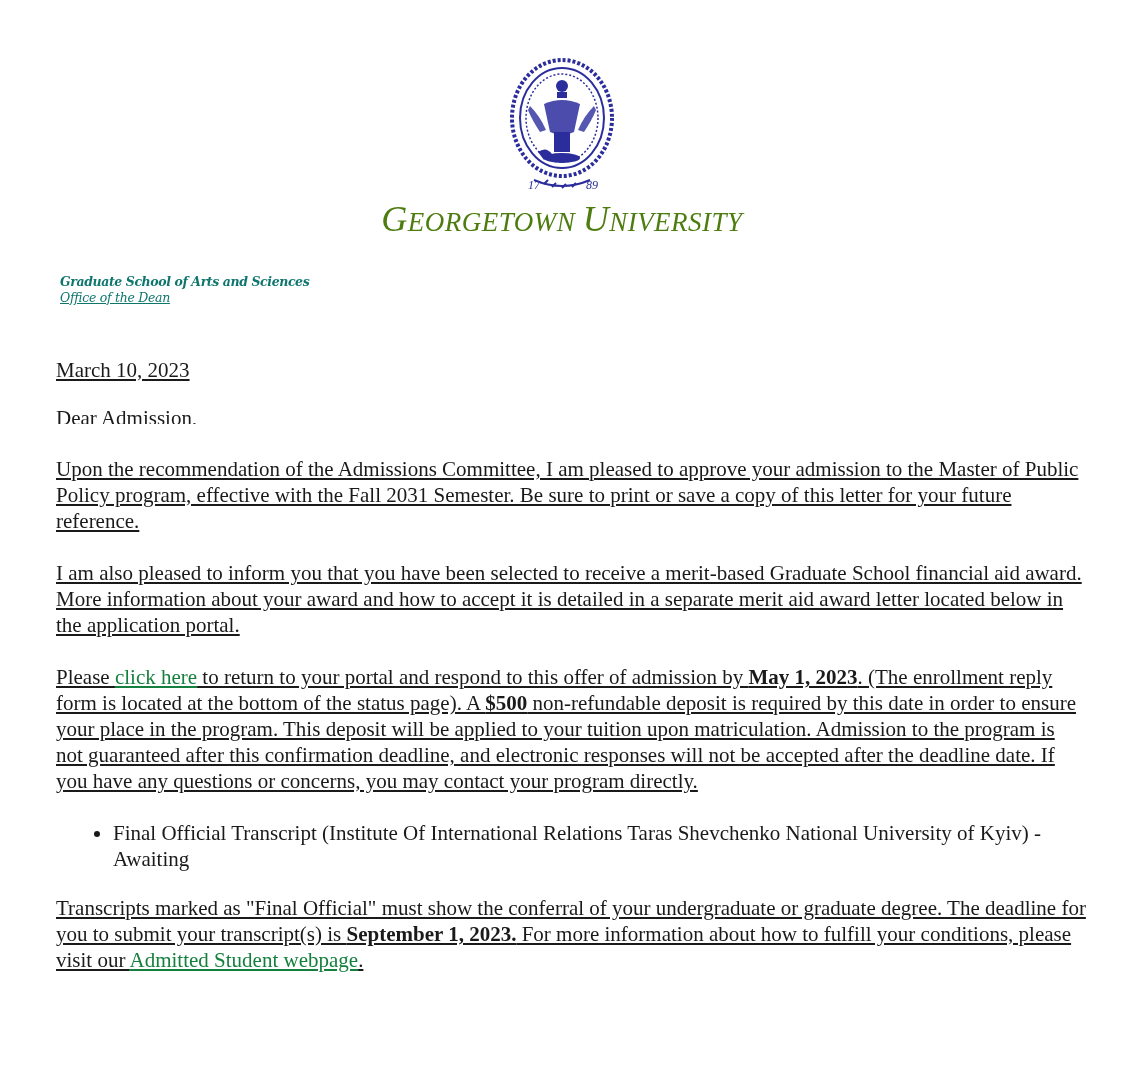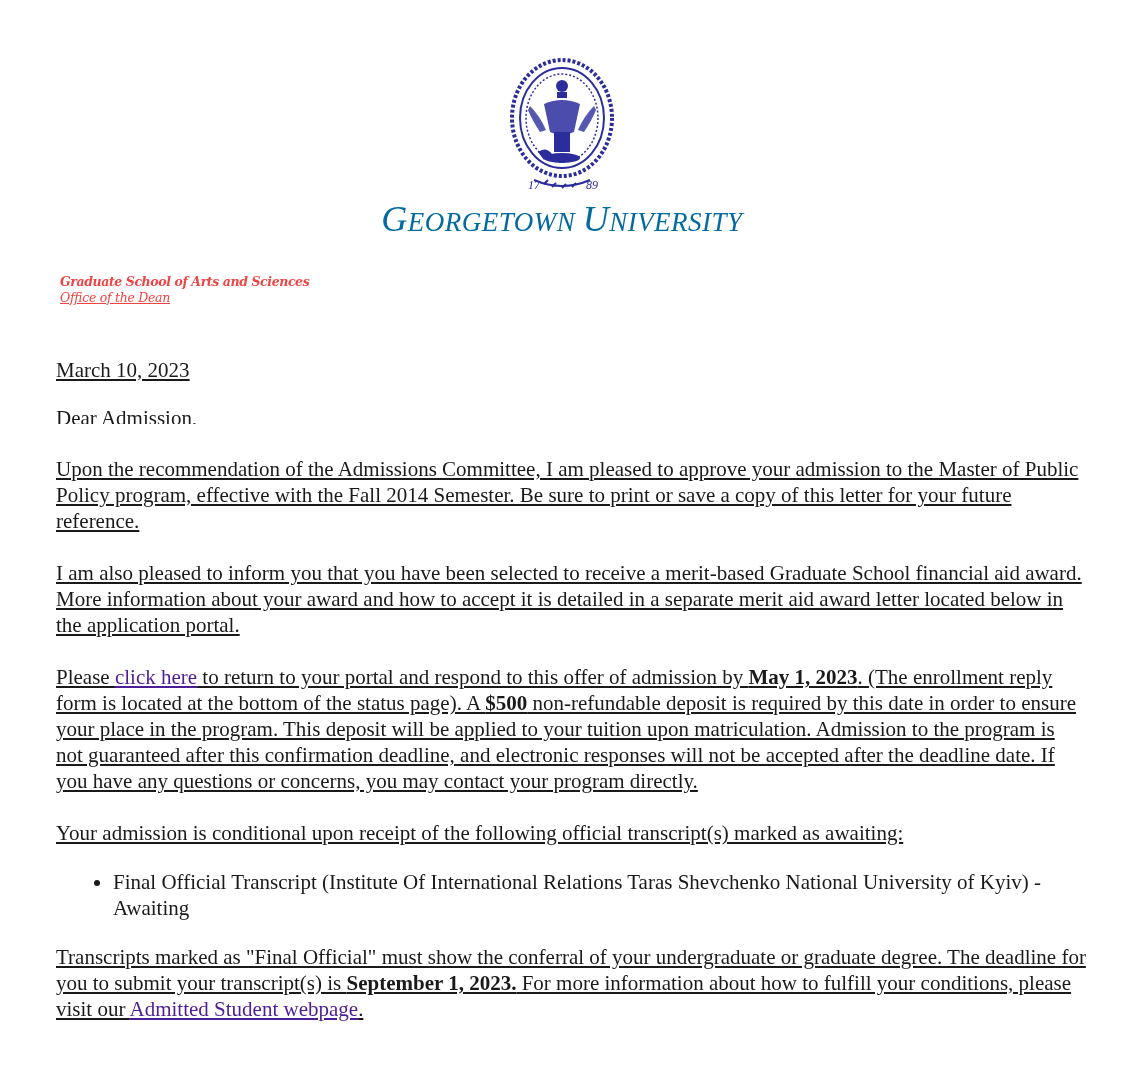--- a/index.html
+++ b/index.html
@@ -6,38 +6,38 @@
     body {
       width: 1124px; height: 1091px; overflow: hidden; position: relative;
       font-family: "Liberation Serif", "DejaVu Serif", serif;
       color: #1a1a1a;
     }
     .letterhead { position: absolute; left: 0; top: 0; width: 1083px; height: 250px; }
     .seal { position: absolute; left: 500px; top: 56px; width: 124px; height: 140px; }
     .wordmark {
       position: absolute; left: 0; width: 1124px; top: 198px; text-align: center;
       font-family: "Liberation Serif", "DejaVu Serif", serif; font-style: italic;
-      color: #0369a1; font-size: 27px; letter-spacing: 0.5px;
+      color: #4d7c0f; font-size: 27px; letter-spacing: 0.5px;
     }
     .wordmark .big { font-size: 36px; }
     .school {
       position: absolute; left: 60px; top: 274px;
-      font-family: "DejaVu Serif", serif; font-style: italic; color: #ef4444;
+      font-family: "DejaVu Serif", serif; font-style: italic; color: #0f766e;
       font-size: 12.5px; line-height: 16px;
     }
     .school .dept { font-weight: bold; letter-spacing: -0.4px; }
     .school .office { letter-spacing: -0.3px; text-decoration: underline; }
     .content {
       position: absolute; left: 56px; top: 357px; width: 1030px;
       font-size: 21px; line-height: 26px;
     }
     .content p { margin: 0 0 26px 0; text-decoration: underline; }
     .date { margin-bottom: 22px !important; }
     .greeting { height: 19px; overflow: hidden; margin-bottom: 32px !important; }
-    a.link { color: #4c1d95; text-decoration: underline; }
+    a.link { color: #15803d; text-decoration: underline; }
     ul.conditions { margin: 0 0 23px 0; padding-left: 57px; }
     ul.conditions li { padding-left: 0; }
     ul.conditions li::marker { font-size: 20px; }
     .clip-bottom { margin: 0; }
   </style>
 </head>
 <body>
 
 <div class="letterhead">
   <svg class="seal" viewBox="0 0 124 140" xmlns="http://www.w3.org/2000/svg">
@@ -72,26 +72,25 @@
   <div class="school">
     <div class="dept">Graduate School of Arts and Sciences</div>
     <div class="office">Office of the Dean</div>
   </div>
 </div>
 
 <div class="content">
   <p class="date">March 10, 2023</p>
   <p class="greeting">Dear Admission,</p>
 
-  <p>Upon the recommendation of the Admissions Committee, I am pleased to approve your admission to the Master of Public Policy program, effective with the Fall 2014 Semester. Be sure to print or save a copy of this letter for your future reference.</p>
+  <p>Upon the recommendation of the Admissions Committee, I am pleased to approve your admission to the Master of Public Policy program, effective with the Fall 2031 Semester. Be sure to print or save a copy of this letter for your future reference.</p>
   <p>I am also pleased to inform you that you have been selected to receive a merit-based Graduate School financial aid award. More information about your award and how to accept it is detailed in a separate merit aid award letter located below in the application portal.</p>
 
   <p><span>Please </span><a class="link" href="#">click here</a><span> to return to your portal and respond to this offer of admission by </span><strong>May 1, 2023</strong><span>. (The enrollment reply form is located at the bottom of the status page). A </span><strong>$500</strong><span> non-refundable deposit is required by this date in order to ensure your place in the program. This deposit will be applied to your tuition upon matriculation. Admission to the program is not guaranteed after this confirmation deadline, and electronic responses will not be accepted after the deadline date. If you have any questions or concerns, you may contact your program directly.</span></p>
 
-  <p style="margin-bottom:23px">Your admission is conditional upon receipt of the following official transcript(s) marked as awaiting:</p>
 
   <ul class="conditions">
     <li>Final Official Transcript (Institute Of International Relations Taras Shevchenko National University of Kyiv) - Awaiting</li>
   </ul>
 
   <p><span>Transcripts marked as "Final Official" must show the conferral of your undergraduate or graduate degree. The deadline for you to submit your transcript(s) is </span><strong>September 1, 2023.</strong><span> For more information about how to fulfill your conditions, please visit our </span><a class="link" href="#">Admitted Student webpage</a><span>.</span></p>
 
 </div>
 
 </body></html>

